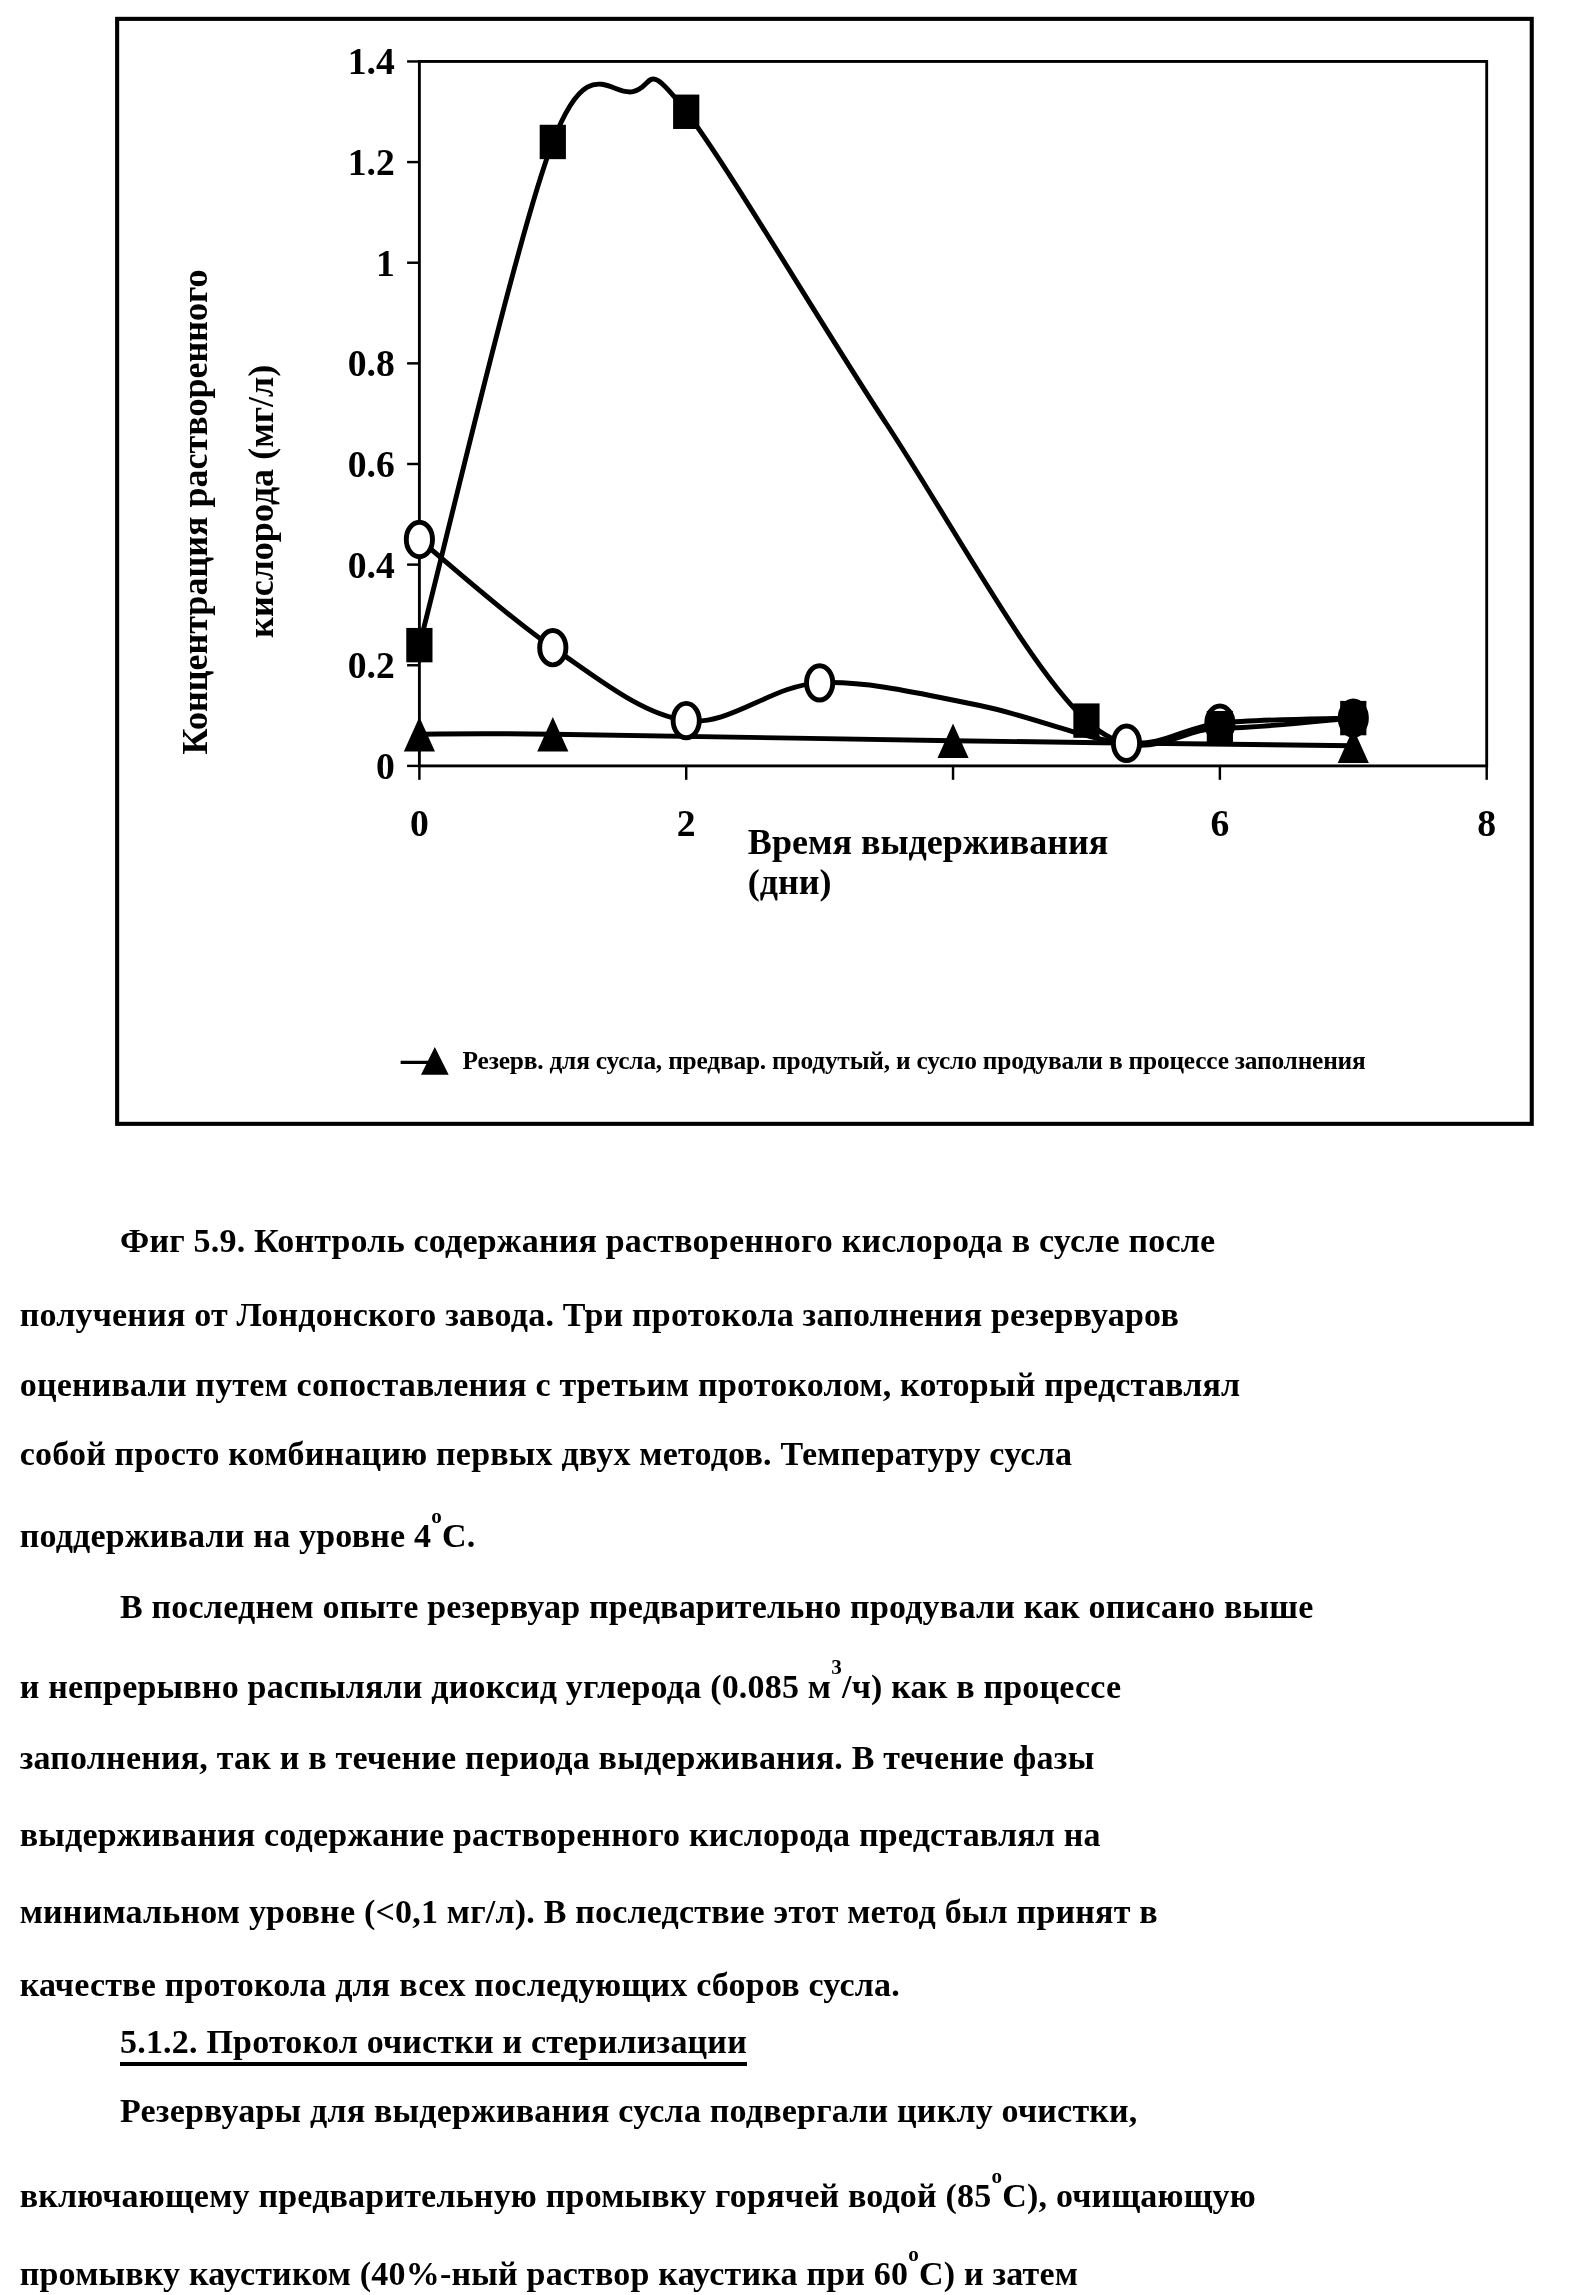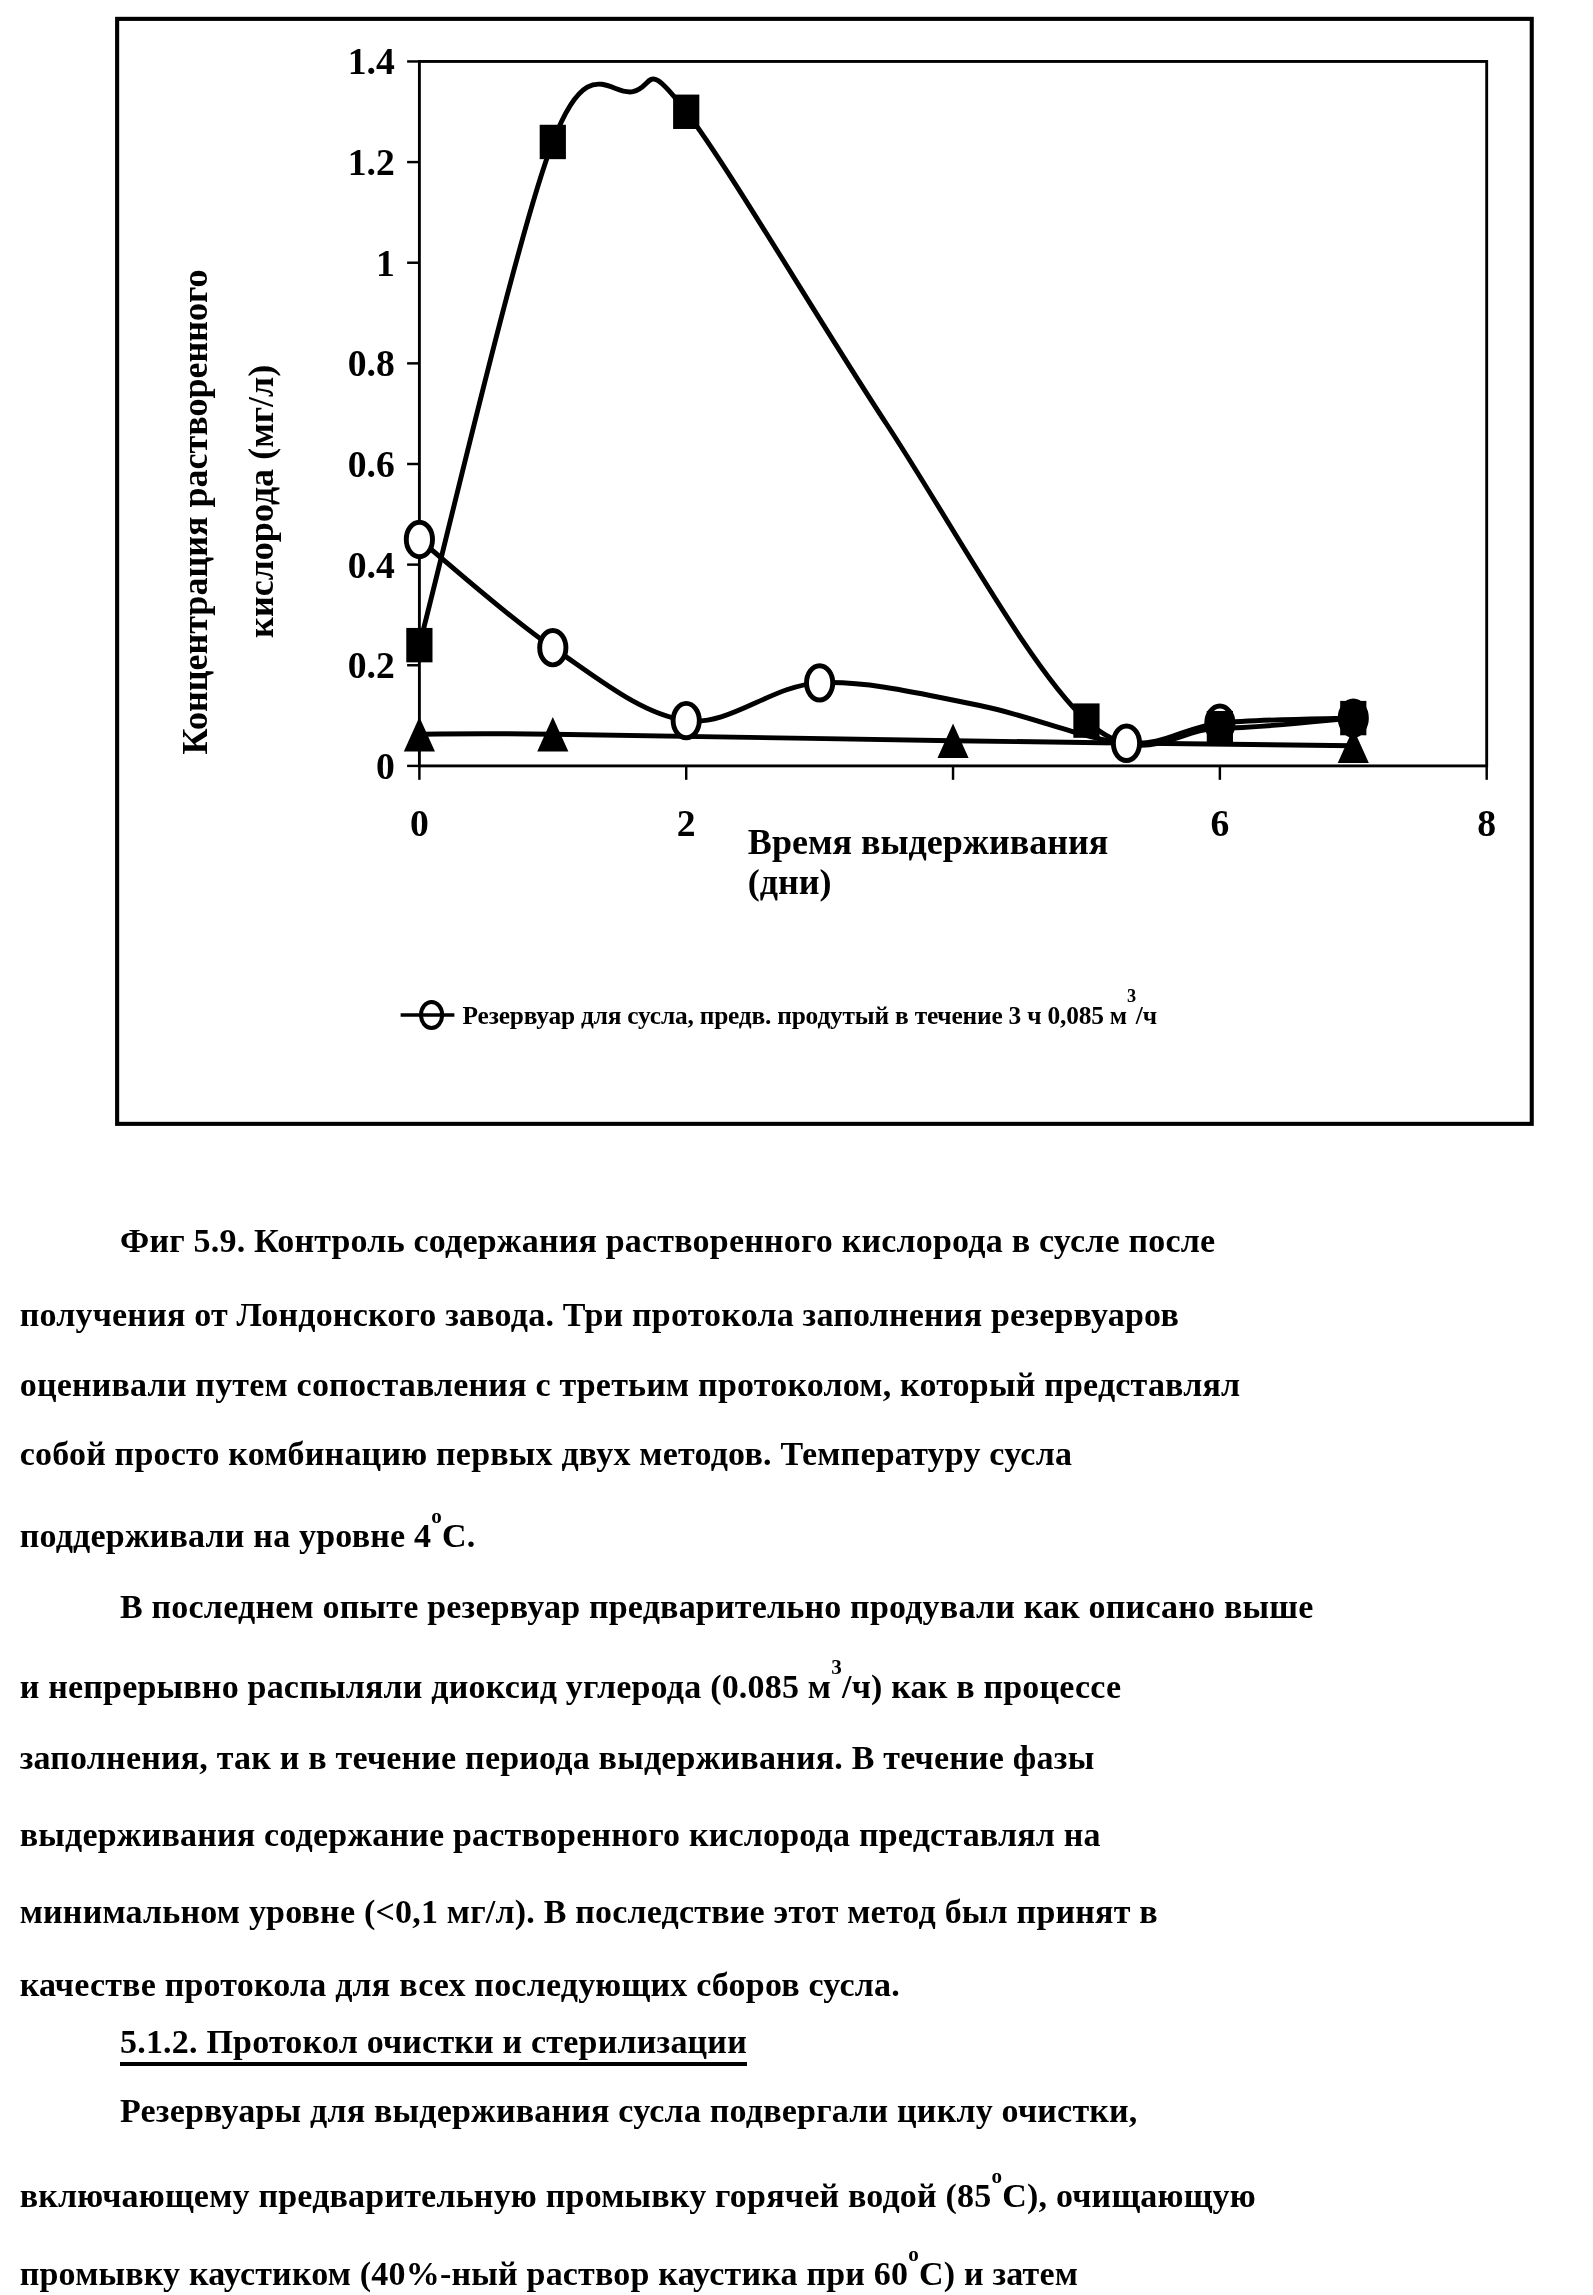--- a/index.html
+++ b/index.html
@@ -78,26 +78,26 @@
         <rect x="1636.125" y="855.6428571428571" width="32" height="42" fill="#000"></rect>
       </g>
 
     <text transform="rotate(-90)" x="-625" y="253" text-anchor="middle" font-size="44" font-weight="bold">Концентрация растворенного</text>
     <text transform="rotate(-90)" x="-612" y="333" text-anchor="middle" font-size="44" font-weight="bold">кислорода (мг/л)</text>
 
     <text x="913" y="1042" font-size="44" font-weight="bold">Время выдерживания</text>
     <text x="913" y="1092" font-size="44" font-weight="bold">(дни)</text>
   </svg>
 
-  <div class="legend-row" style="left:399px;top:997px;">
+  <div class="legend-row" style="left:399px;top:1042px;">
     <svg class="lmark" width="57" height="36" viewBox="0 0 70 44">
-      <line x1="2" y1="22" x2="68" y2="22" stroke="#000" stroke-width="4"></line>
-      <ellipse cx="40" cy="22" rx="13" ry="16" fill="none" stroke="#000" stroke-width="5"></ellipse>
+      <line x1="2" y1="25" x2="50" y2="25" stroke="#000" stroke-width="4"></line>
+      <polygon points="44,6 61,40 27,40" fill="#000"></polygon>
     </svg>
-    <span class="legend-label">Резервуар для сусла, предв. продутый в течение 3 ч 0,085 м<sup>3</sup>/ч</span>
+    <span class="legend-label">Резерв. для сусла, предвар. продутый, и сусло продували в процессе заполнения</span>
   </div>
 
   <div id="body-text">
       <div class="bodyline indent" style="top: 1208px;">Фиг 5.9. Контроль содержания растворенного кислорода в сусле после</div>
       <div class="bodyline" style="top: 1282px; text-align: center;">получения от Лондонского завода. Три протокола заполнения резервуаров</div>
       <div class="bodyline" style="top: 1352px;">оценивали путем сопоставления с третьим протоколом, который представлял</div>
       <div class="bodyline" style="top: 1421px;">собой просто комбинацию первых двух методов. Температуру сусла</div>
       <div class="bodyline" style="top: 1495px;">поддерживали на уровне 4<sup>о</sup>С.</div>
       <div class="bodyline indent" style="top: 1574px;">В последнем опыте резервуар предварительно продували как описано выше</div>
       <div class="bodyline" style="top: 1646px;">и непрерывно распыляли диоксид углерода (0.085 м<sup>3</sup>/ч) как в процессе</div>

